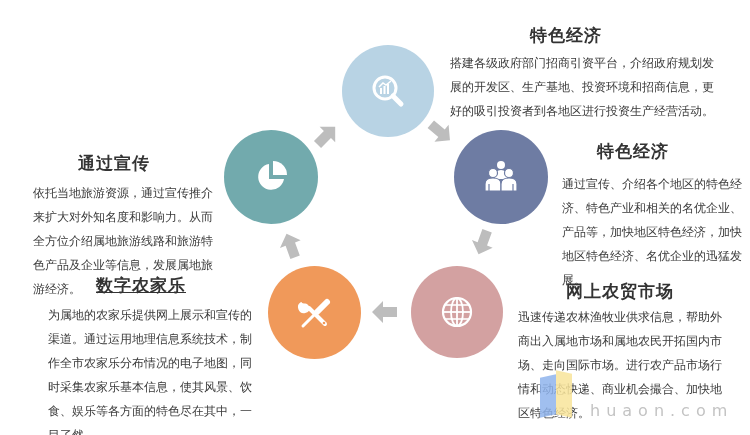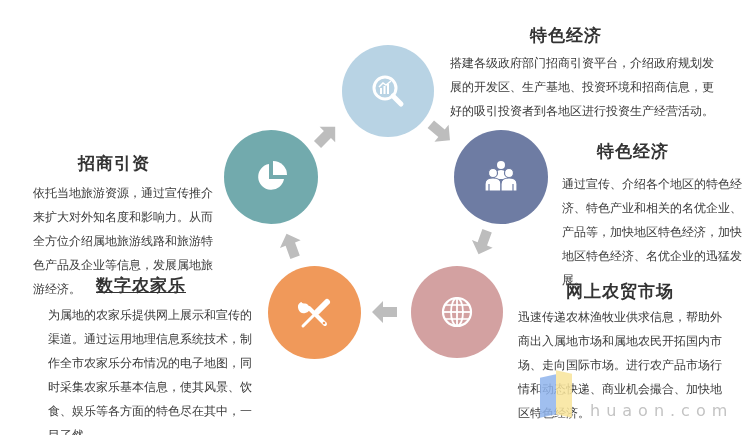--- a/index.html
+++ b/index.html
@@ -138,21 +138,21 @@
 
 <div class="title" style="left:530px; top:24px;">特色经济</div>
 <div class="desc" style="left:450px; top:51px; width:270px;">搭建各级政府部门招商引资平台，介绍政府规划发展的开发区、生产基地、投资环境和招商信息，更好的吸引投资者到各地区进行投资生产经营活动。</div>
 
 <div class="title" style="left:597px; top:140px;">特色经济</div>
 <div class="desc" style="left:562px; top:172px; width:180px;">通过宣传、介绍各个地区的特色经济、特色产业和相关的名优企业、产品等，加快地区特色经济，加快地区特色经济、名优企业的迅猛发展。</div>
 
 <div class="title" style="left:566px; top:280px;">网上农贸市场</div>
 <div class="desc" style="left:518px; top:305px; width:210px;">迅速传递农林渔牧业供求信息，帮助外商出入属地市场和属地农民开拓国内市场、走向国际市场。进行农产品市场行情和动态快递、商业机会撮合、加快地区特色经济。</div>
 
-<div class="title" style="left:78px; top:152px;">招商引资</div>
+<div class="title" style="left:78px; top:152px;">通过宣传</div>
 <div class="desc" style="left:33px; top:181px; width:180px;">依托当地旅游资源，通过宣传推介来扩大对外知名度和影响力。从而全方位介绍属地旅游线路和旅游特色产品及企业等信息，发展属地旅游经济。</div>
 
 <div class="title" style="left:96px; top:274px;text-decoration:underline;">数字农家乐</div>
 <div class="desc" style="left:48px; top:303px; width:206px;">为属地的农家乐提供网上展示和宣传的渠道。通过运用地理信息系统技术，制作全市农家乐分布情况的电子地图，同时采集农家乐基本信息，使其风景、饮食、娱乐等各方面的特色尽在其中，一目了然。</div>
 
 <div class="wm">
   <div class="wm-blue"></div>
   <div class="wm-yellow"></div>
   <div class="wm-en">huaon.com</div>
 </div>

